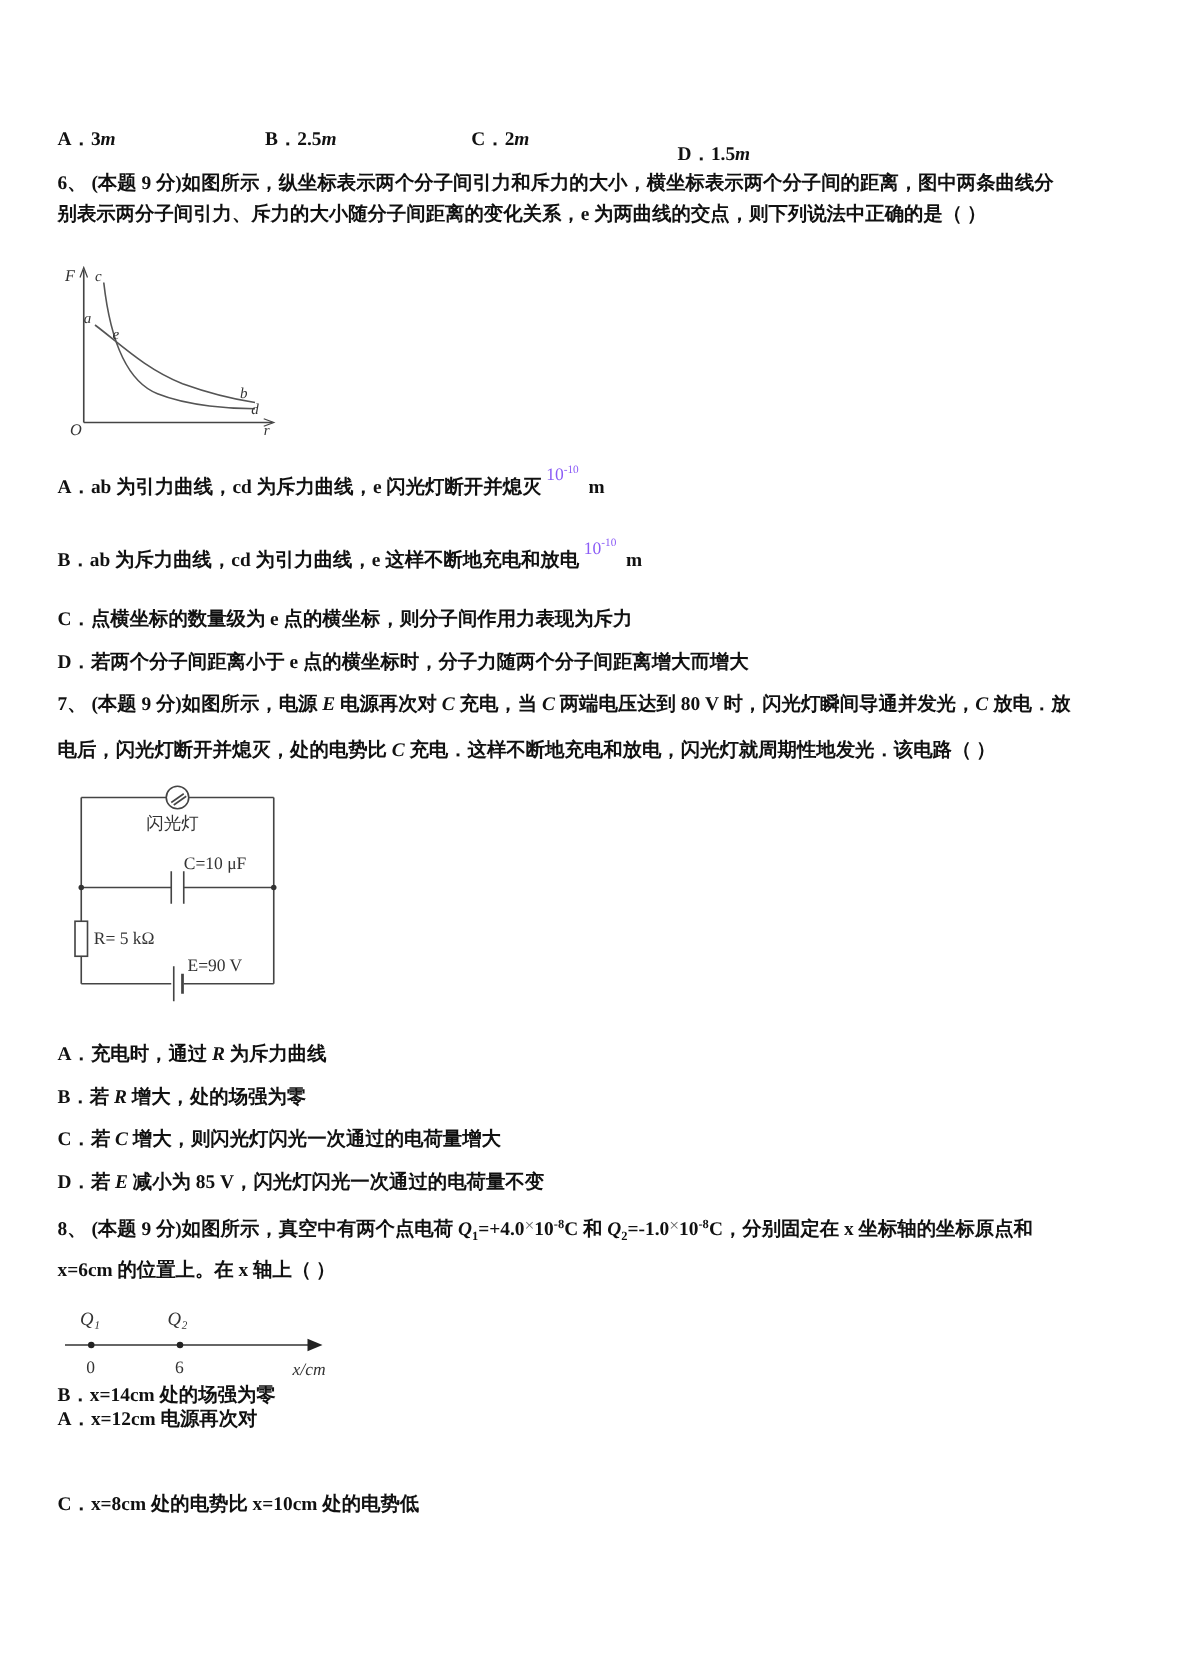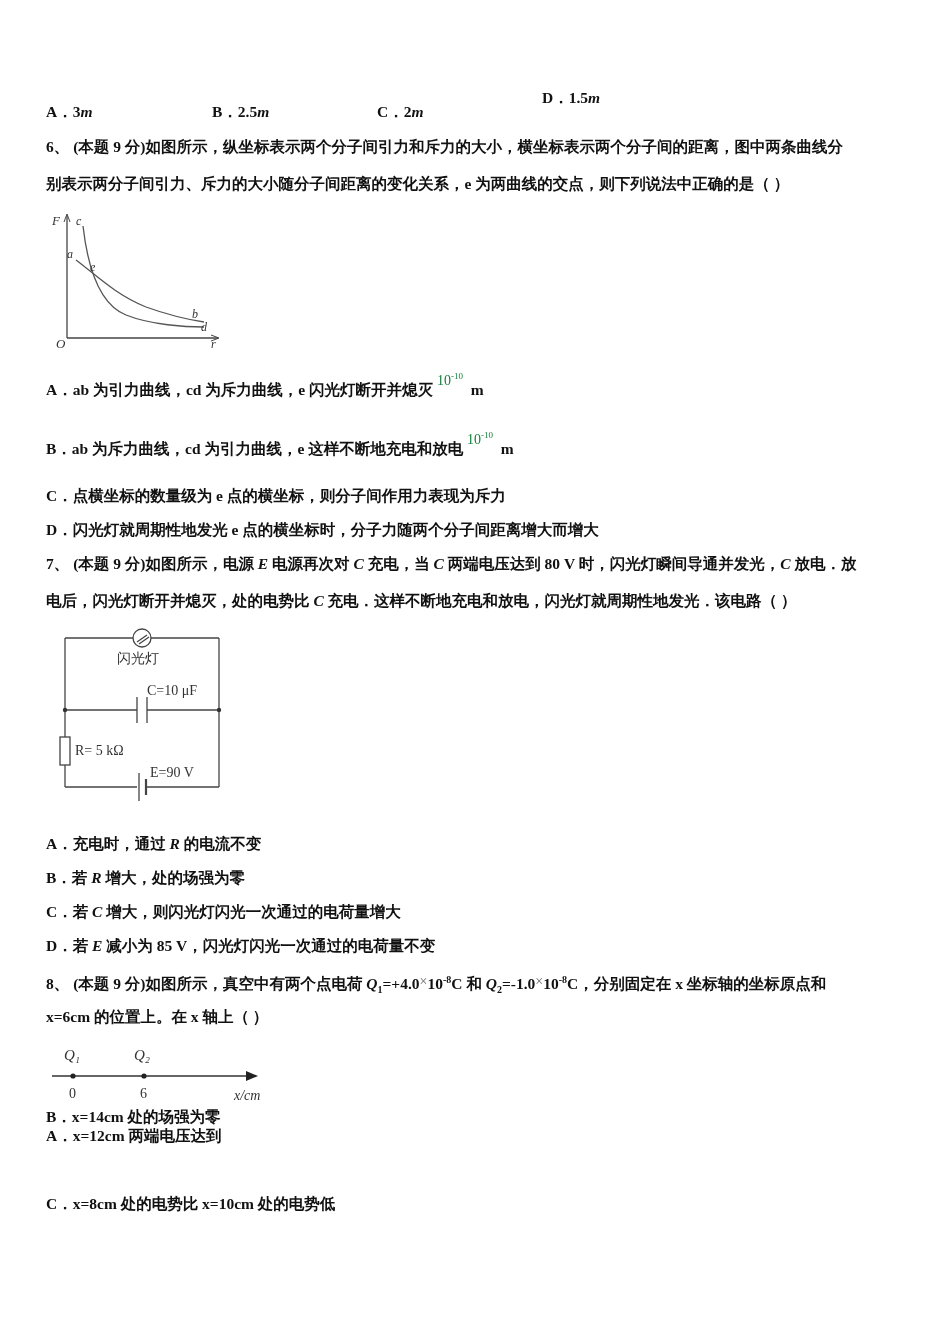--- a/index.html
+++ b/index.html
@@ -2,38 +2,38 @@
 <html><head>
 <meta charset="utf-8">
 <style>
   html, body { margin:0; padding:0; background:#ffffff; }
   body { width:950px; height:1344px; position:relative; overflow:hidden;
          font-family:"Liberation Serif","DejaVu Serif",serif; color:#111; }
   .line { position:absolute; left:46px; font-size:15.5px; font-weight:bold; white-space:nowrap; line-height:20px; }
   .it { font-style:italic; }
   .sup { font-size:10px; vertical-align:super; font-weight:bold; }
   .sub { font-size:10px; vertical-align:sub; font-weight:bold; }
-  .pow { font-family:"Liberation Serif",serif; font-weight:normal; color:#15803d; font-size:14px; position:relative; top:-10px; }
+  .pow { font-family:"Liberation Serif",serif; font-weight:normal; color:#8b5cf6; font-size:14px; position:relative; top:-10px; }
   .pow .e { font-size:9px; position:relative; top:-6px; }
   .times { font-weight:normal; color:#666; font-size:14px; position:relative; top:-3px; }
   svg { position:absolute; }
   svg text { font-family:"Liberation Serif","DejaVu Serif",serif; }
 </style>
 </head>
 <body>
 
 <div>
   <span class="line" style="top:102px;left:46px"><span>A．</span><span>3</span><span class="it">m</span></span>
   <span class="line" style="top:102px;left:212px"><span>B．</span><span>2.5</span><span class="it">m</span></span>
   <span class="line" style="top:102px;left:377px"><span>C．</span><span>2</span><span class="it">m</span></span>
-  <span class="line" style="top:88px;left:542px"><span>D．</span><span>1.5</span><span class="it">m</span></span>
+  <span class="line" style="top:114px;left:542px"><span>D．</span><span>1.5</span><span class="it">m</span></span>
 </div>
 
 <div class="line" style="top:137px">6、 (本题 9 分)如图所示，纵坐标表示两个分子间引力和斥力的大小，横坐标表示两个分子间的距离，图中两条曲线分</div>
-<div class="line" style="top:174px">别表示两分子间引力、斥力的大小随分子间距离的变化关系，e 为两曲线的交点，则下列说法中正确的是（    ）</div>
+<div class="line" style="top:162px">别表示两分子间引力、斥力的大小随分子间距离的变化关系，e 为两曲线的交点，则下列说法中正确的是（    ）</div>
 
 <svg style="left:46px;top:210px" width="180" height="145" viewBox="0 0 180 145">
   <line x1="21" y1="128" x2="21" y2="6" stroke="#444" stroke-width="1.3"></line>
   <path d="M18,12 L21,4 L24,12" fill="none" stroke="#444" stroke-width="1"></path>
   <line x1="21" y1="128" x2="172" y2="128" stroke="#444" stroke-width="1.3"></line>
   <path d="M165,125 L173,128 L165,131" fill="none" stroke="#444" stroke-width="1"></path>
   <path d="M37,16 C42,60 55,95 80,105 C105,115 140,117 158,117" fill="none" stroke="#555" stroke-width="1.3"></path>
   <path d="M30,50 C50,65 70,85 100,97 C125,106 145,110 158,112" fill="none" stroke="#555" stroke-width="1.3"></path>
   <text x="6" y="15" font-size="13" font-style="italic" fill="#333">F</text>
   <text x="30" y="15" font-size="12" font-style="italic" fill="#333">c</text>
@@ -49,21 +49,21 @@
   <span>A．</span><span>ab 为引力曲线，cd 为斥力曲线，e 闪光灯断开并熄灭</span>
   <span class="pow"><span>10</span><span class="e">-10</span></span>
   &nbsp;<span>m</span>
 </div>
 <div class="line" style="top:439px">
   <span>B．</span><span>ab 为斥力曲线，cd 为引力曲线，e 这样不断地充电和放电</span>
   <span class="pow"><span>10</span><span class="e">-10</span></span>
   &nbsp;<span>m</span>
 </div>
 <div class="line" style="top:486px"><span>C．</span><span>点横坐标的数量级为 e 点的横坐标，则分子间作用力表现为斥力</span></div>
-<div class="line" style="top:520px"><span>D．</span><span>闪光灯就周期性地发光 e 点的横坐标时，分子力随两个分子间距离增大而增大</span></div>
+<div class="line" style="top:520px"><span>D．</span><span>若两个分子间距离小于 e 点的横坐标时，分子力随两个分子间距离增大而增大</span></div>
 
 <div class="line" style="top:554px">
   <span>7、 (本题 9 分)如图所示，电源 </span><span class="it">E</span><span> 电源再次对 </span><span class="it">C</span><span> 充电，当 </span><span class="it">C</span><span> 两端电压达到 80 V 时，闪光灯瞬间导通并发光，</span><span class="it">C</span><span> 放电．放</span>
 </div>
 <div class="line" style="top:591px">
   <span>电后，闪光灯断开并熄灭，处的电势比 </span><span class="it">C</span><span> 充电．这样不断地充电和放电，闪光灯就周期性地发光．该电路（     ）</span>
 </div>
 
 <svg style="left:55px;top:625px" width="175" height="180" viewBox="0 0 175 180">
   <g stroke="#444" stroke-width="1.3" fill="none">
@@ -86,21 +86,21 @@
     <line x1="91" y1="154" x2="91" y2="170" stroke-width="2.2"></line>
   </g>
   <circle cx="10" cy="85" r="2.2" fill="#333"></circle>
   <circle cx="164" cy="85" r="2.2" fill="#333"></circle>
   <text x="62" y="38" font-size="14" fill="#333">闪光灯</text>
   <text x="92" y="70" font-size="14" fill="#333">C=10 μF</text>
   <text x="20" y="130" font-size="14" fill="#333">R= 5 kΩ</text>
   <text x="95" y="152" font-size="14" fill="#333">E=90 V</text>
 </svg>
 
-<div class="line" style="top:834px"><span>A．</span><span>充电时，通过 </span><span class="it">R</span><span> 的电流不变</span></div>
+<div class="line" style="top:834px"><span>A．</span><span>充电时，通过 </span><span class="it">R</span><span> 为斥力曲线</span></div>
 <div class="line" style="top:868px"><span>B．</span><span>若 </span><span class="it">R</span><span> 增大，处的场强为零</span></div>
 <div class="line" style="top:902px"><span>C．</span><span>若 </span><span class="it">C</span><span> 增大，则闪光灯闪光一次通过的电荷量增大</span></div>
 <div class="line" style="top:936px"><span>D．</span><span>若 </span><span class="it">E</span><span> 减小为 85 V，闪光灯闪光一次通过的电荷量不变</span></div>
 
 <div class="line" style="top:970px">
   <span>8、 (本题 9 分)如图所示，真空中有两个点电荷 </span><span class="it">Q</span><span class="sub">1</span><span>=+4.0</span><span class="times">×</span><span>10</span><span class="sup">-8</span><span>C</span><span> 和 </span><span class="it">Q</span><span class="sub">2</span><span>=-1.0</span><span class="times">×</span><span>10</span><span class="sup">-8</span><span>C</span><span>，分别固定在 x 坐标轴的坐标原点和</span>
 </div>
 <div class="line" style="top:1007px">x=6cm 的位置上。在 x 轴上（  ）</div>
 
 <svg style="left:48px;top:1042px" width="230" height="62" viewBox="0 0 230 62">
@@ -108,15 +108,15 @@
   <path d="M198,29 L210,34 L198,39 Z" fill="#222"></path>
   <circle cx="25" cy="34" r="2.6" fill="#222"></circle>
   <circle cx="96" cy="34" r="2.6" fill="#222"></circle>
   <text x="16" y="18" font-size="15" font-style="italic" fill="#333">Q₁</text>
   <text x="86" y="18" font-size="15" font-style="italic" fill="#333">Q₂</text>
   <text x="21" y="56" font-size="14" fill="#333">0</text>
   <text x="92" y="56" font-size="14" fill="#333">6</text>
   <text x="186" y="58" font-size="14" font-style="italic" fill="#333">x/cm</text>
 </svg>
 
-<div class="line" style="top:1126px"><span>A．</span><span>x=12cm 两端电压达到</span></div>
+<div class="line" style="top:1126px"><span>A．</span><span>x=12cm 电源再次对</span></div>
 <div class="line" style="top:1107px"><span>B．</span><span>x=14cm 处的场强为零</span></div>
 <div class="line" style="top:1194px"><span>C．</span><span>x=8cm 处的电势比 x=10cm 处的电势低</span></div>
 
 </body></html>

